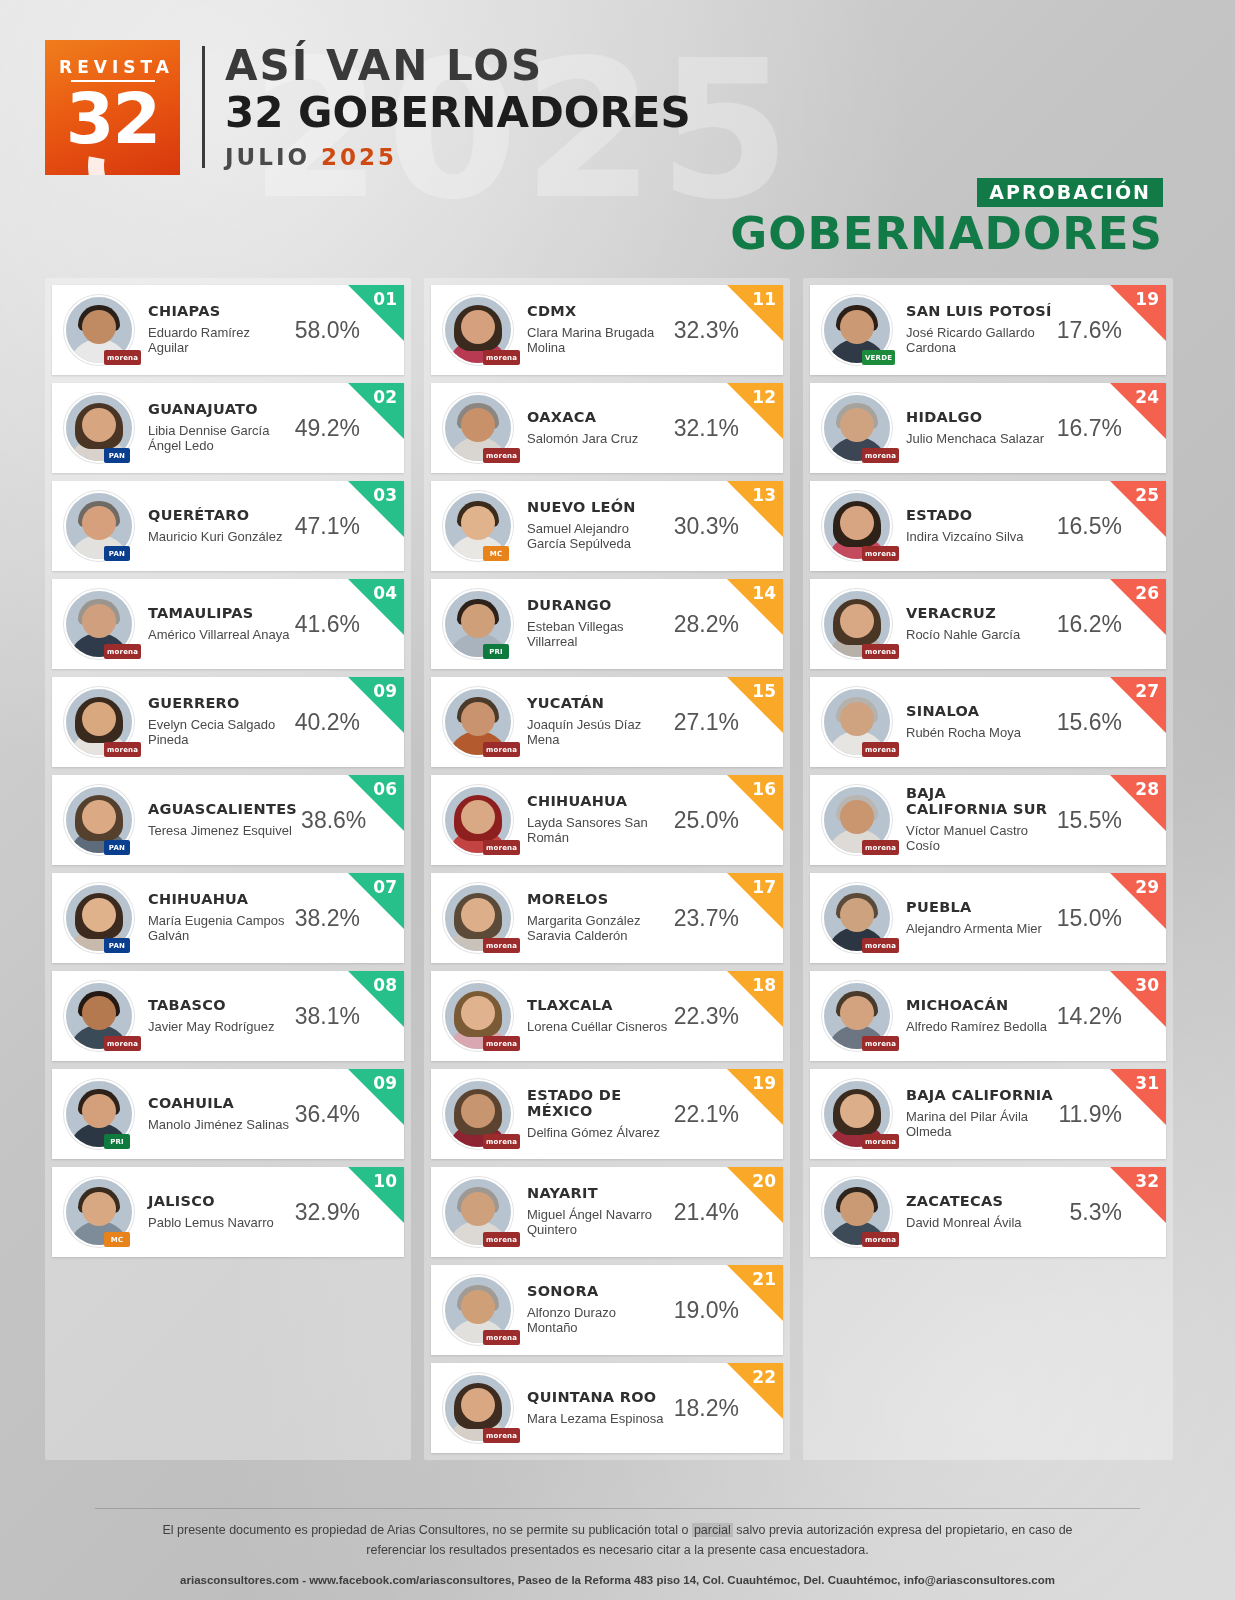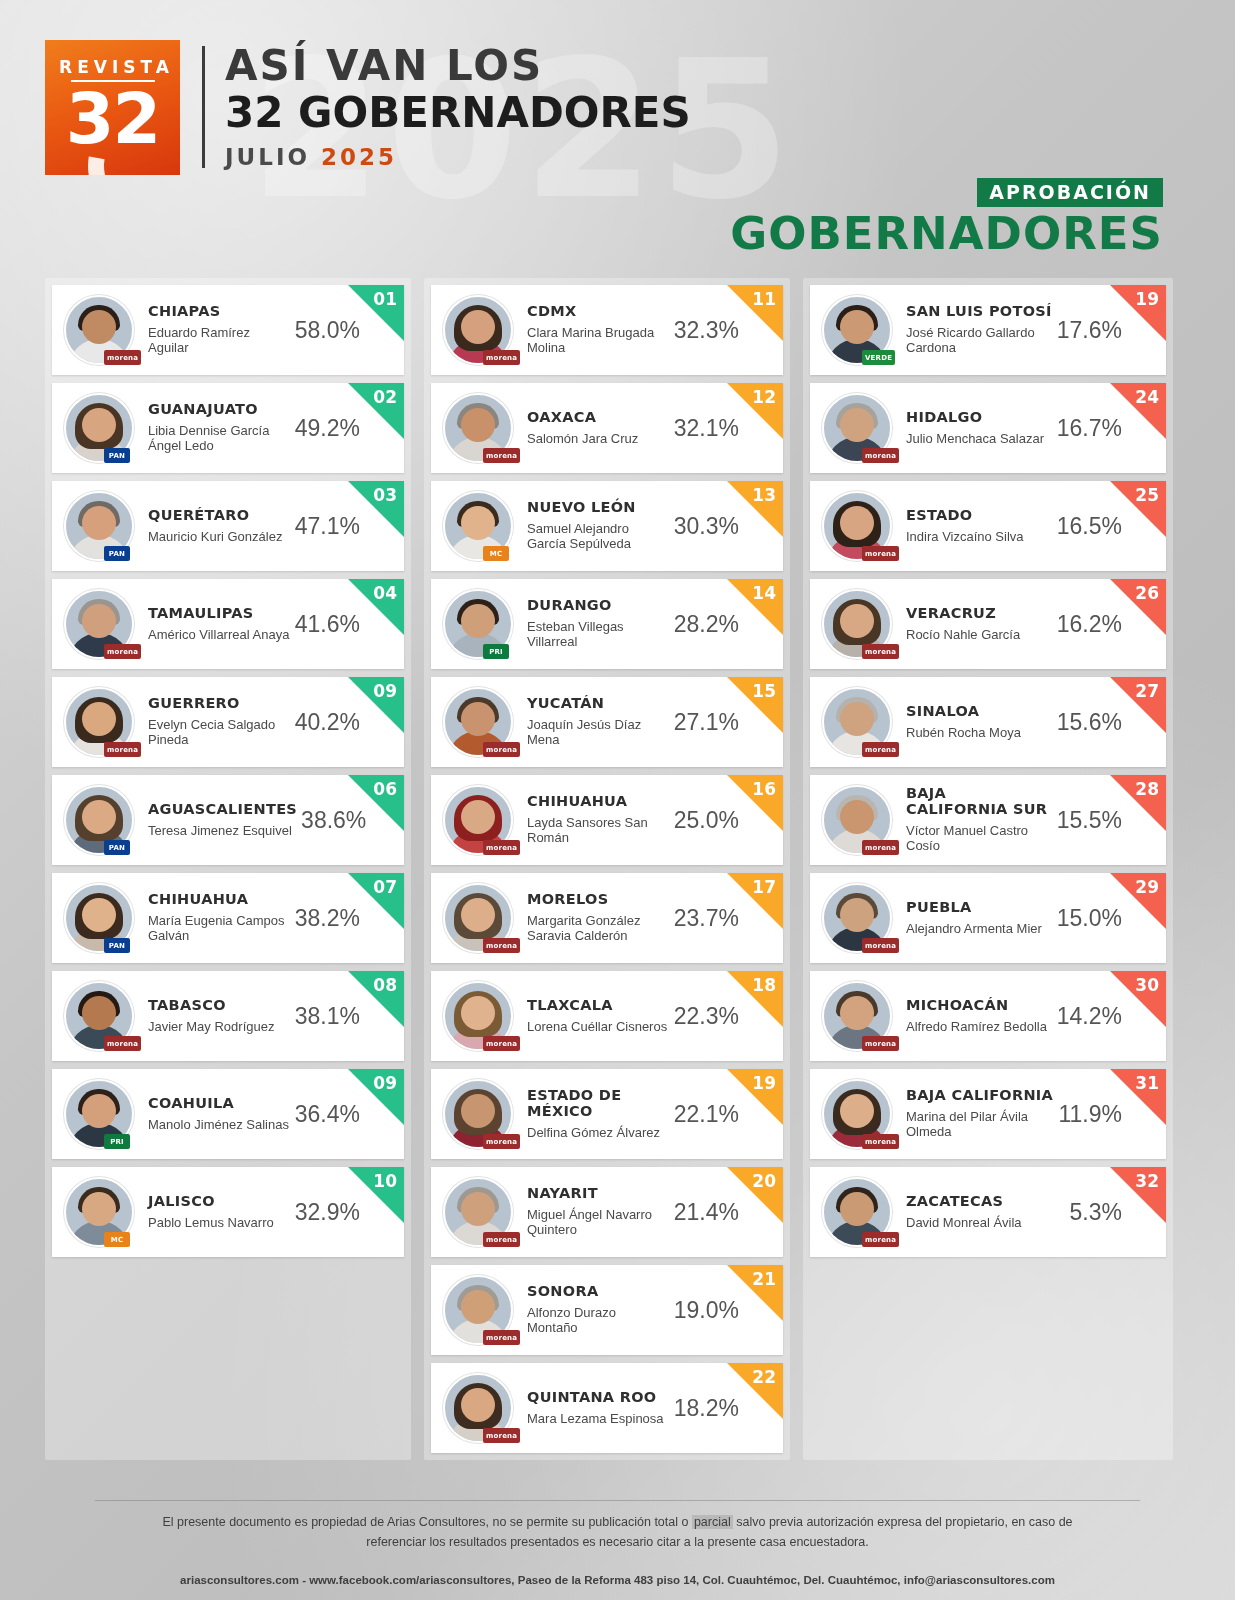--- a/index.html
+++ b/index.html
@@ -166,21 +166,21 @@
     position: absolute; left: 0; right: 0; bottom: 0;
     padding: 14px 70px 14px 70px;
     text-align: center;
   }
   .footer-rule { height: 1px; background: rgba(120,120,120,.45); margin: 0 25px 12px 25px; }
   .footer-line {
     font-size: 12.5px; color: #3f3f3f; line-height: 1.55;
   }
   .footer-line .hl { background: #b9b9b9; padding: 0 2px; }
   .footer-sub {
-    margin-top: 22px; font-size: 11.5px; color: #3f3f3f; font-weight: bold;
+    margin-top: 14px; font-size: 11.5px; color: #3f3f3f; font-weight: bold;
   }
 </style>
 </head>
 <body>
 
 <div class="page">
 
   <div class="watermark">2025</div>
 
   <div class="header">

